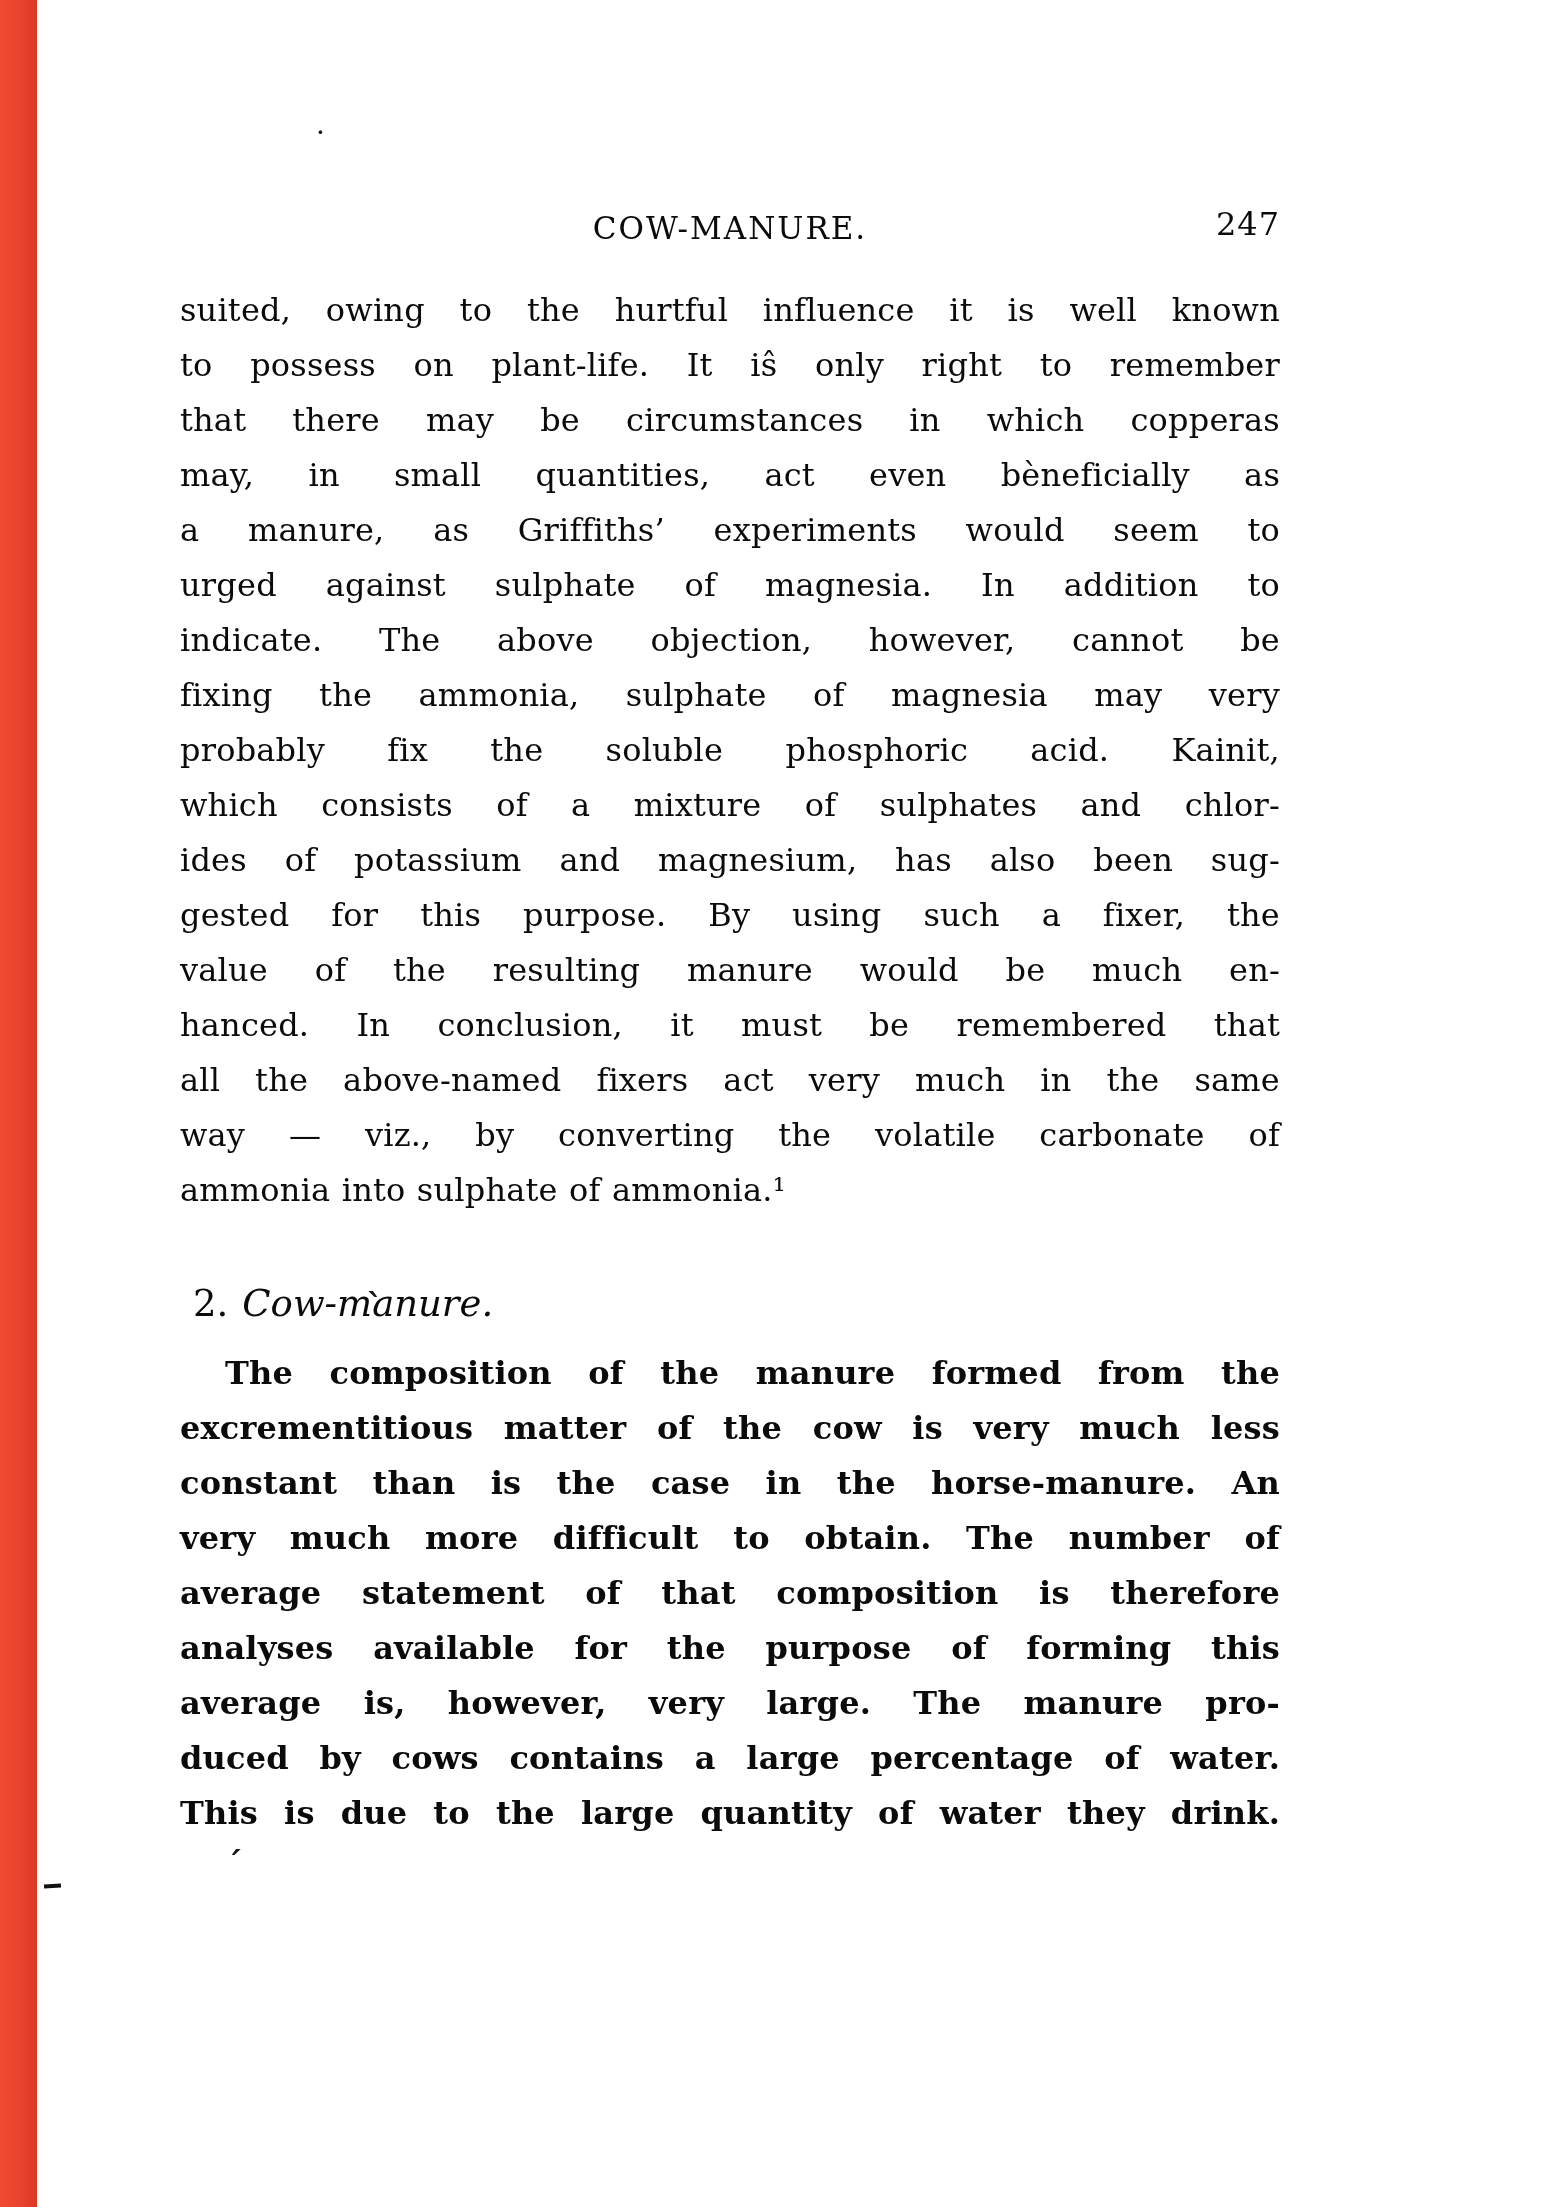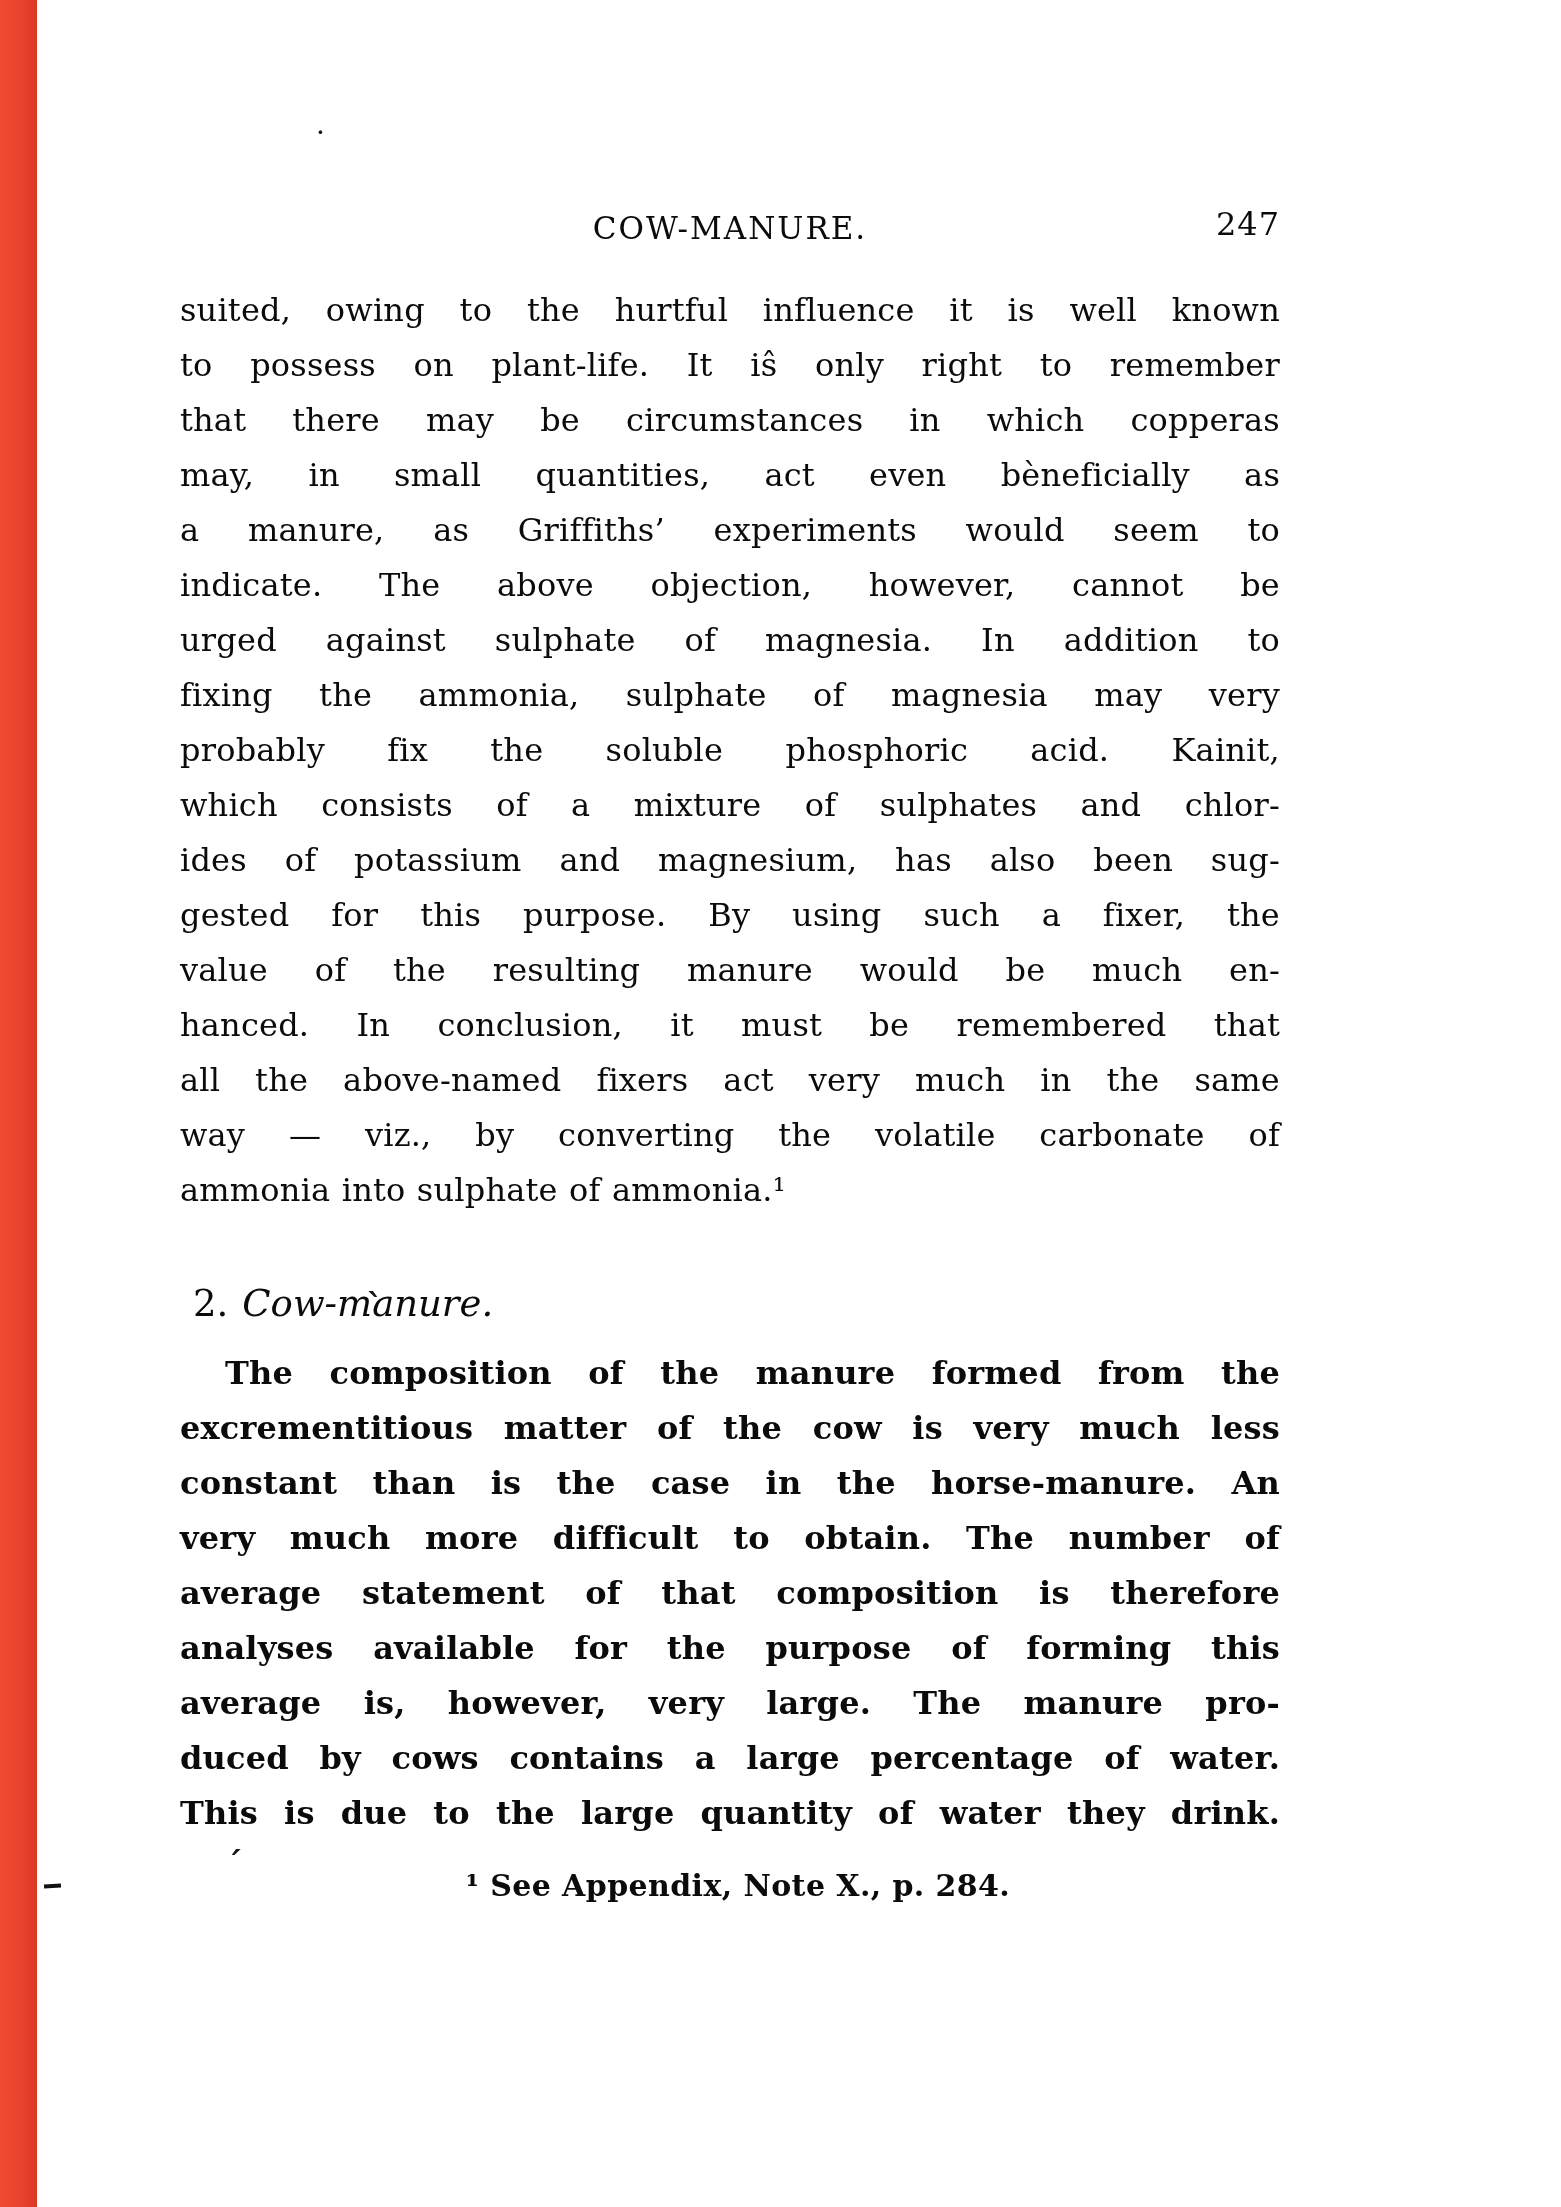--- a/index.html
+++ b/index.html
@@ -72,22 +72,22 @@
     <span class="running-title">COW-MANURE.</span>
     <span class="page-number">247</span>
   </div>
 
   <div class="column bodytext p1">
       <div class="jline">suited, owing to the hurtful influence it is well known</div>
       <div class="jline">to possess on plant-life.  It iŝ only right to remember</div>
       <div class="jline">that there may be circumstances in which copperas</div>
       <div class="jline">may, in small quantities, act even bèneficially as</div>
       <div class="jline">a manure, as Griffiths’ experiments would seem to</div>
+      <div class="jline">urged against sulphate of magnesia.  In addition to</div>
       <div class="jline">indicate.  The above objection, however, cannot be</div>
-      <div class="jline">urged against sulphate of magnesia.  In addition to</div>
       <div class="jline">fixing the ammonia, sulphate of magnesia may very</div>
       <div class="jline">probably fix the soluble phosphoric acid.  Kainit,</div>
       <div class="jline">which consists of a mixture of sulphates and chlor-</div>
       <div class="jline">ides of potassium and magnesium, has also been sug-</div>
       <div class="jline">gested for this purpose.  By using such a fixer, the</div>
       <div class="jline">value of the resulting manure would be much en-</div>
       <div class="jline">hanced.  In conclusion, it must be remembered that</div>
       <div class="jline">all the above-named fixers act very much in the same</div>
       <div class="jline">way — viz., by converting the volatile carbonate of</div>
       <div class="jline">ammonia into sulphate of ammonia.¹</div>
@@ -102,20 +102,19 @@
       <div class="jline">excrementitious matter of the cow is very much less</div>
       <div class="jline">constant than is the case in the horse-manure.  An</div>
       <div class="jline">very much more difficult to obtain.  The number of</div>
       <div class="jline">average statement of that composition is therefore</div>
       <div class="jline">analyses available for the purpose of forming this</div>
       <div class="jline">average is, however, very large.  The manure pro-</div>
       <div class="jline">duced by cows contains a large percentage of water.</div>
       <div class="jline">This is due to the large quantity of water they drink.</div>
     </div>
 
-  <div class="footnote">¹ See Appendix, Note X., p. 284.</div>
 
   <span class="artifact a-top-dot">·</span>
   <span class="artifact a-heading-tick">ˋ</span>
   <span class="artifact a-margin-tick">ˊ</span>
   <span class="artifact a-margin-dash"></span>
 
 </div>
 
 </body></html>

